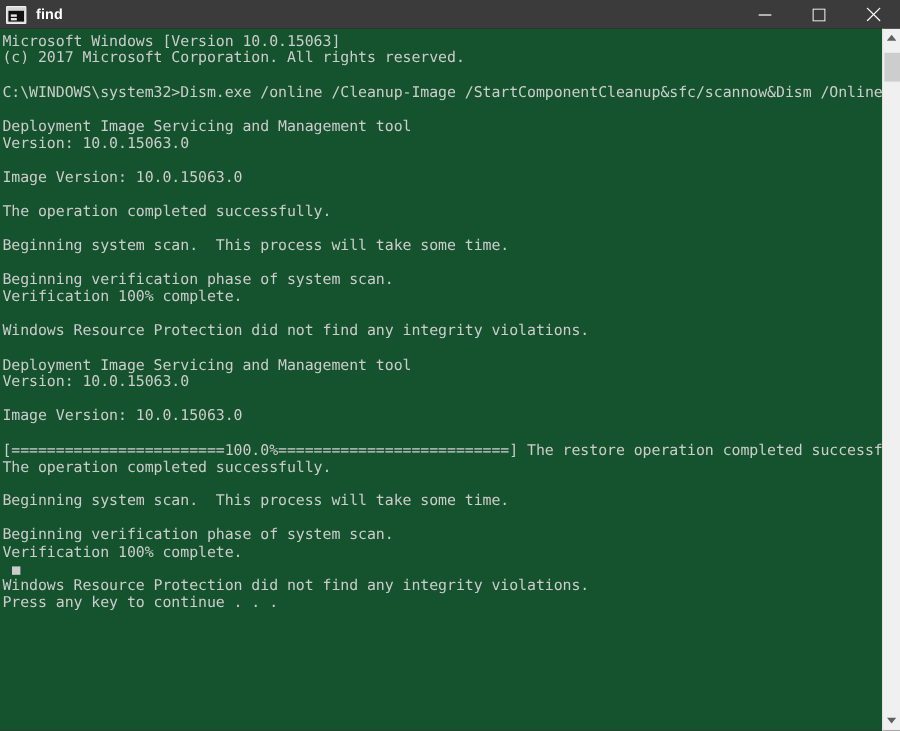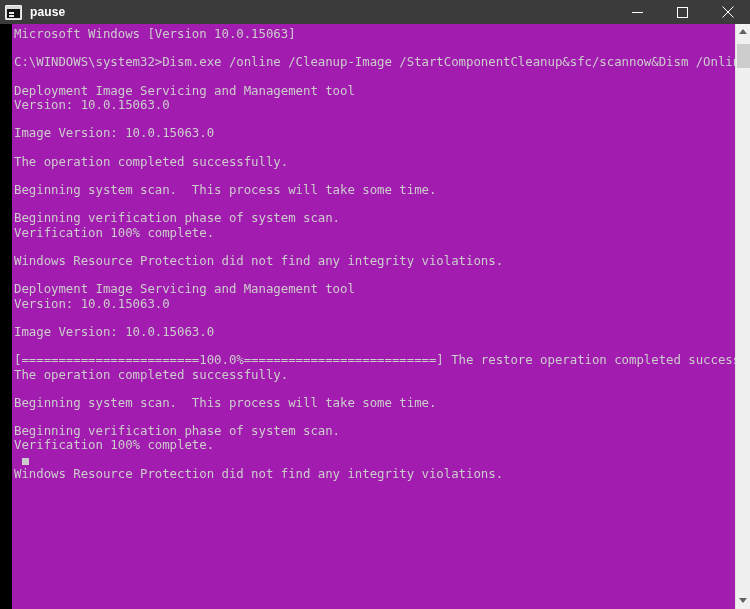--- a/index.html
+++ b/index.html
@@ -89,25 +89,25 @@
     display: flex;
     align-items: center;
     justify-content: center;
     position: relative;
   }
   .win-btn svg { display: block; }
 
   
   .console {
     position: absolute;
-    left: 12px;
+    left: 0;
     top: 24px;
     width: 735px;
     height: 585px;
-    background: #a21caf;
+    background: #14532d;
     overflow: hidden;
     box-sizing: border-box;
   }
   .console-inner {
     padding: 3px 0 0 2px;
   }
   .line {
     color: #cccccc;
     font-family: "DejaVu Sans Mono", "Liberation Mono", monospace;
     font-size: 12.4px;
@@ -165,21 +165,21 @@
   }
 </style>
 </head>
 <body>
 
 <div class="window">
 
   <div class="titlebar">
     <div class="title-left">
       <span class="console-icon"></span>
-      <span class="title-text">pause</span>
+      <span class="title-text">find</span>
     </div>
     <div class="title-spacer"></div>
     <div class="win-controls">
       <div class="win-btn">
         <svg width="11" height="11" viewBox="0 0 11 11">
           <rect x="0" y="5" width="11" height="1" fill="#ffffff"></rect>
         </svg>
       </div>
       <div class="win-btn">
         <svg width="11" height="11" viewBox="0 0 11 11">
@@ -191,20 +191,21 @@
           <line x1="0.5" y1="0.5" x2="11.5" y2="11.5" stroke="#ffffff" stroke-width="1"></line>
           <line x1="11.5" y1="0.5" x2="0.5" y2="11.5" stroke="#ffffff" stroke-width="1"></line>
         </svg>
       </div>
     </div>
   </div>
 
   <div class="console">
     <div class="console-inner" id="console-lines">
         <div class="line">Microsoft Windows [Version 10.0.15063]</div>
+        <div class="line">(c) 2017 Microsoft Corporation. All rights reserved.</div>
         <div class="line">&nbsp;</div>
         <div class="line">C:\WINDOWS\system32&gt;Dism.exe /online /Cleanup-Image /StartComponentCleanup&amp;sfc/scannow&amp;Dism /Online /Cleanup-Image /Rest</div>
         <div class="line">&nbsp;</div>
         <div class="line">Deployment Image Servicing and Management tool</div>
         <div class="line">Version: 10.0.15063.0</div>
         <div class="line">&nbsp;</div>
         <div class="line">Image Version: 10.0.15063.0</div>
         <div class="line">&nbsp;</div>
         <div class="line">The operation completed successfully.</div>
         <div class="line">&nbsp;</div>
@@ -222,20 +223,21 @@
         <div class="line">&nbsp;</div>
         <div class="line">[========================100.0%==========================] The restore operation completed successfully.</div>
         <div class="line">The operation completed successfully.</div>
         <div class="line">&nbsp;</div>
         <div class="line">Beginning system scan.  This process will take some time.</div>
         <div class="line">&nbsp;</div>
         <div class="line">Beginning verification phase of system scan.</div>
         <div class="line">Verification 100% complete.</div>
         <div class="line">&nbsp;<span class="cursor"></span></div>
         <div class="line">Windows Resource Protection did not find any integrity violations.</div>
+        <div class="line">Press any key to continue . . . </div>
       </div>
   </div>
 
   <div class="scrollbar">
     <div class="sb-arrow up">
       <svg width="8" height="6" viewBox="0 0 8 6">
         <polygon points="4,0 8,5 0,5" fill="#606060"></polygon>
       </svg>
     </div>
     <div class="sb-track-lower"></div>

